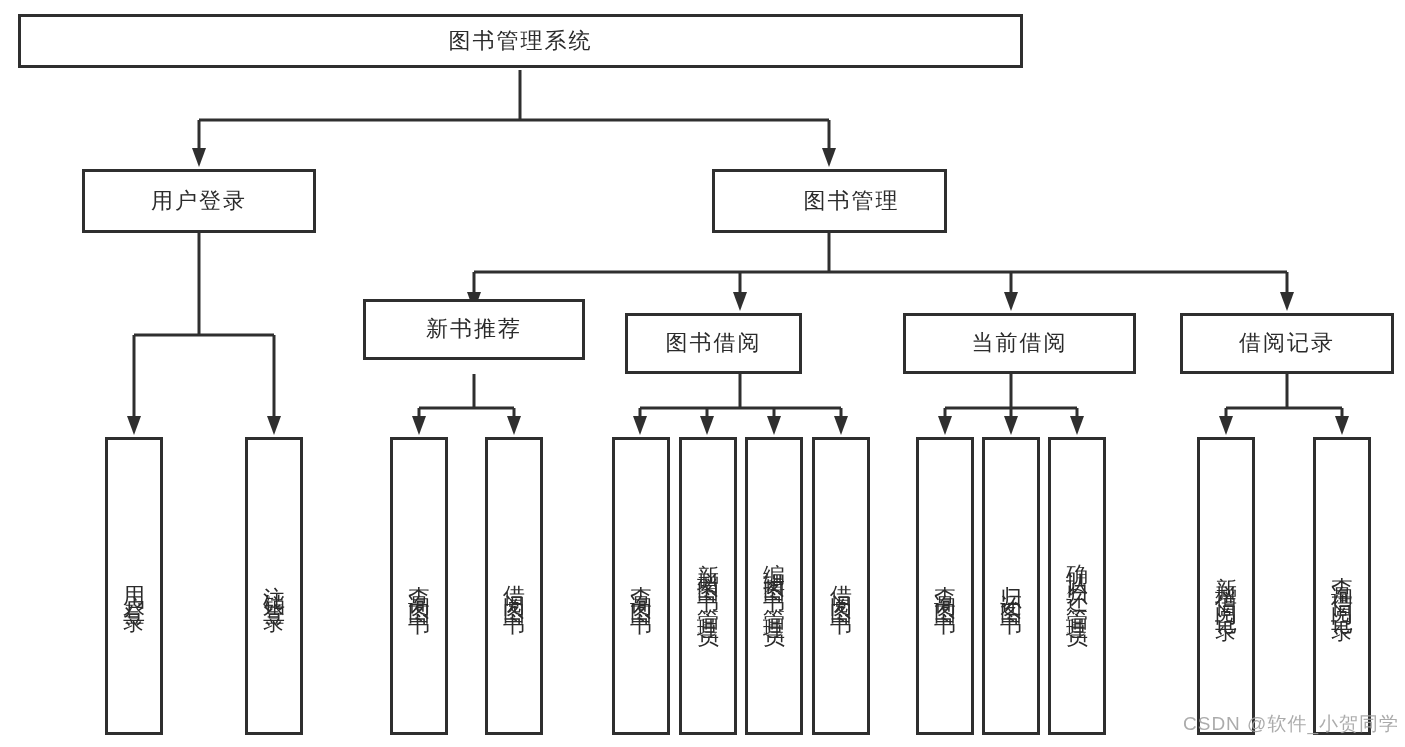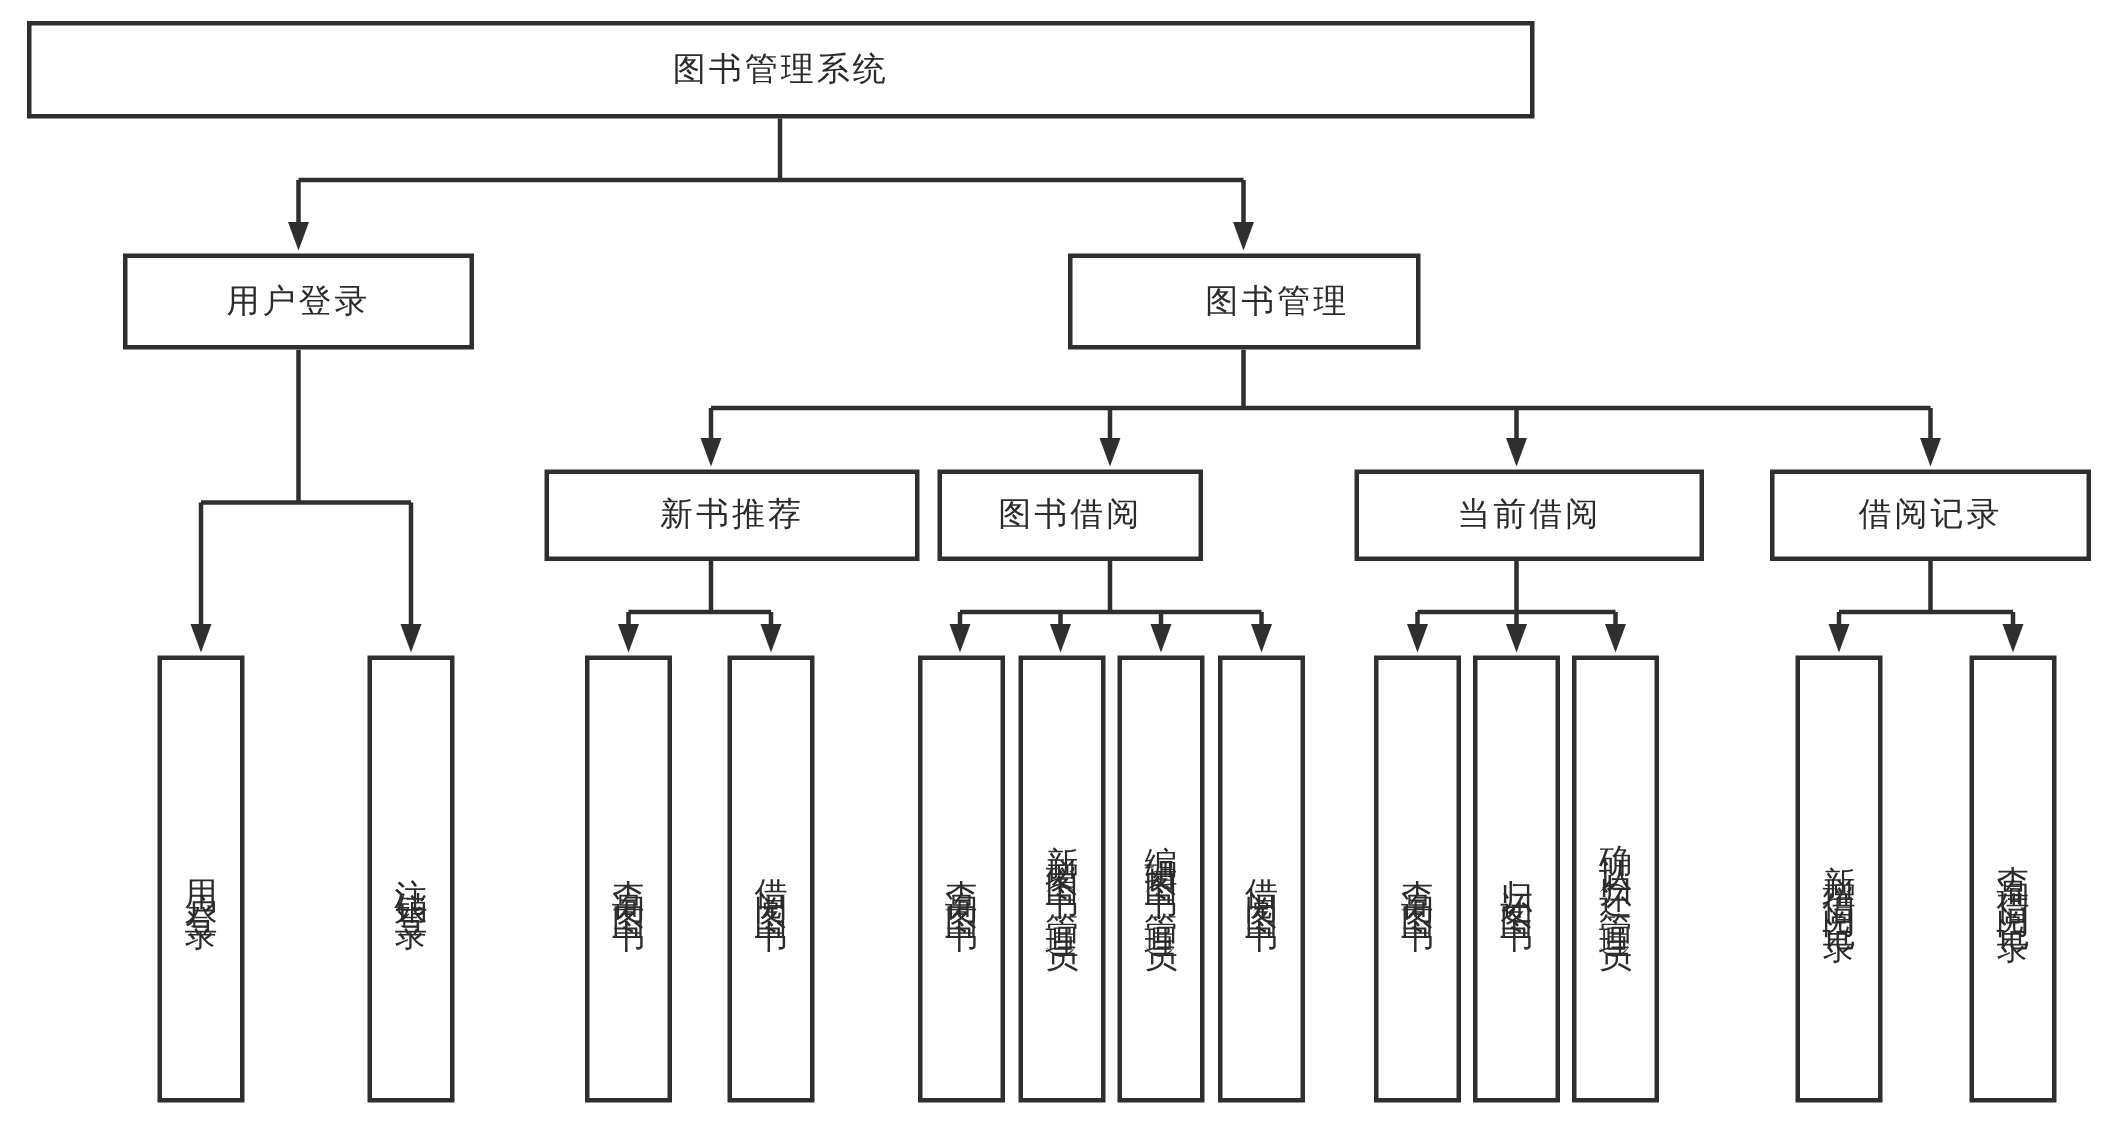--- a/index.html
+++ b/index.html
@@ -125,26 +125,26 @@
       <path d="M767 416 L781 416 L774 435 Z"></path>
       <path d="M834 416 L848 416 L841 435 Z"></path>
       <path d="M938 416 L952 416 L945 435 Z"></path>
       <path d="M1004 416 L1018 416 L1011 435 Z"></path>
       <path d="M1070 416 L1084 416 L1077 435 Z"></path>
       <path d="M1219 416 L1233 416 L1226 435 Z"></path>
       <path d="M1335 416 L1349 416 L1342 435 Z"></path>
     </g>
   </svg>
 
-  <div class="node" style="left:18px; top:14px; width:1005px; height:65px;">图书管理系统</div>
+  <div class="node" style="left:18px; top:14px; width:1005px; height:54px;">图书管理系统</div>
 
   <div class="node" style="left:82px; top:169px; width:234px; height:64px;">用户登录</div>
   <div class="node" style="left:712px; top:169px; width:235px; height:64px;padding-left:44px;">图书管理</div>
 
-  <div class="node" style="left:363px; top:313px; width:250px; height:61px;">新书推荐</div>
+  <div class="node" style="left:363px; top:299px; width:222px; height:61px;">新书推荐</div>
   <div class="node" style="left:625px; top:313px; width:177px; height:61px;text-align:right;">图书借阅</div>
   <div class="node" style="left:903px; top:313px; width:233px; height:61px;">当前借阅</div>
   <div class="node" style="left:1180px; top:313px; width:214px; height:61px;">借阅记录</div>
 
   <div class="vnode" style="left:105px;">用户登录</div>
   <div class="vnode" style="left:245px;">注销登录</div>
 
   <div class="vnode" style="left:390px;">查询图书</div>
   <div class="vnode" style="left:485px;">借阅图书</div>
 
@@ -153,14 +153,15 @@
   <div class="vnode" style="left:745px;">编辑图书（管理员）</div>
   <div class="vnode" style="left:812px;">借阅图书</div>
 
   <div class="vnode" style="left:916px;">查询图书</div>
   <div class="vnode" style="left:982px;">归还图书</div>
   <div class="vnode" style="left:1048px;">确认归还（管理员）</div>
 
   <div class="vnode" style="left:1197px;">新增借阅记录</div>
   <div class="vnode" style="left:1313px;">查询借阅记录</div>
 
+  <div class="watermark">CSDN @软件_小贺同学</div>
 
 </div>
 
 </body></html>

